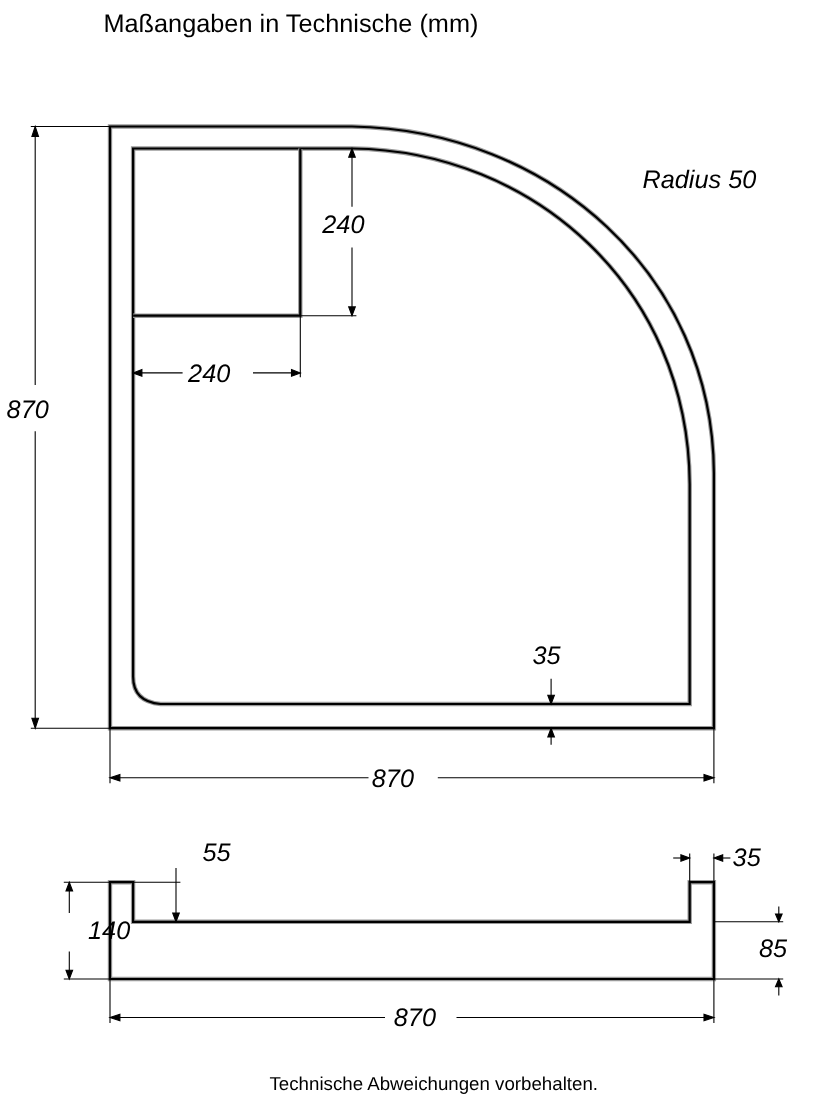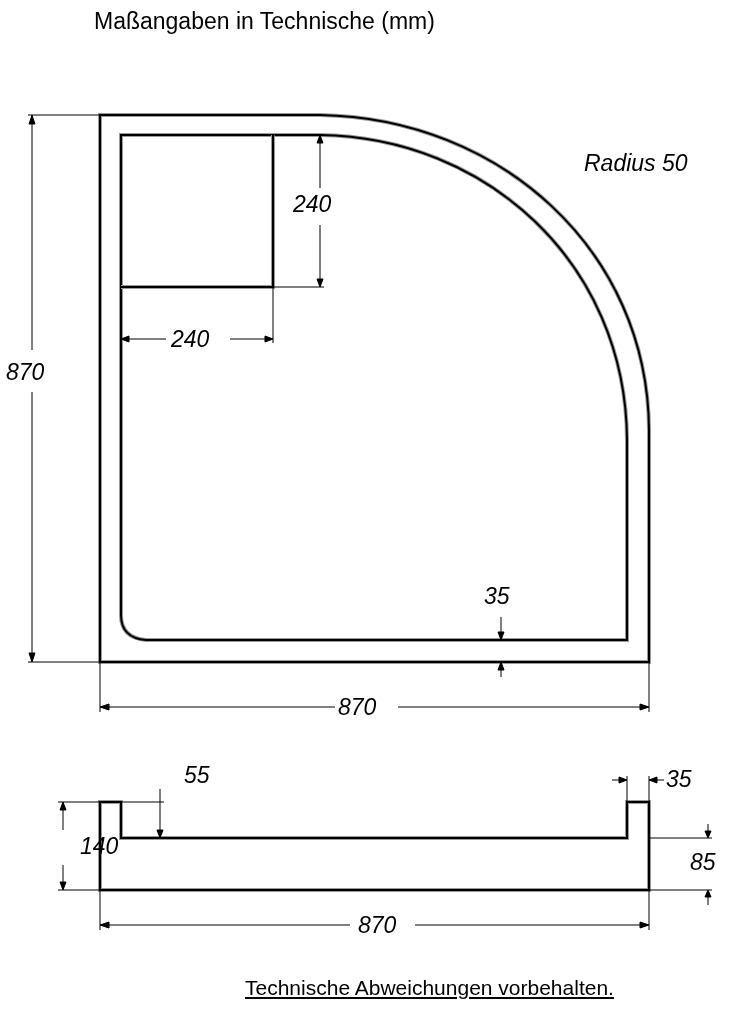--- a/index.html
+++ b/index.html
@@ -2,21 +2,21 @@
 <html><head>
 <meta charset="utf-8">
 <style>
   html, body { margin: 0; padding: 0; background: #ffffff; }
   body { width: 748px; height: 1016px; position: relative; overflow: hidden;
          font-family: "Liberation Sans", "DejaVu Sans", sans-serif; color: #000; }
   .txt { position: absolute; white-space: nowrap; line-height: 1; }
   svg { position: absolute; left: 0; top: 0; }
   .t-title { font-size: 23px; }
   .t-dim { font-size: 23px; font-style: italic; }
-  .t-foot { font-size: 21px; text-decoration: underline; }
+  .t-foot { font-size: 17px; }
 </style>
 </head>
 <body>
 
 <div class="txt t-title" style="left:94px; top:10px;">Maßangaben in Technische (mm)</div>
 
 <svg width="748" height="1016" viewBox="0 0 748 1016" xmlns="http://www.w3.org/2000/svg">
 
   <g fill="none" stroke-linejoin="miter">
 

